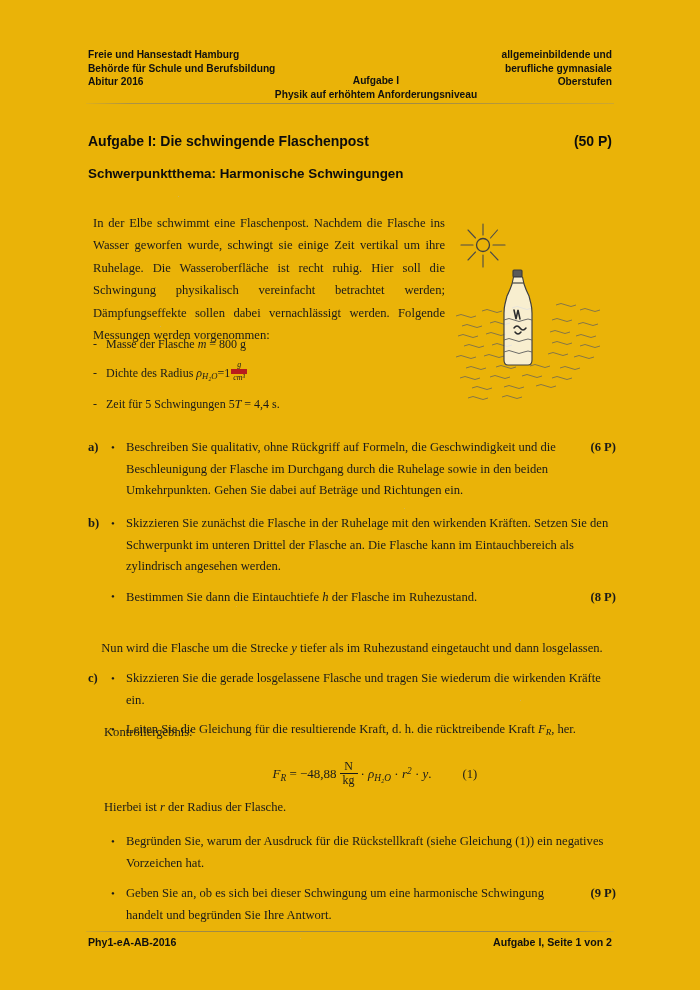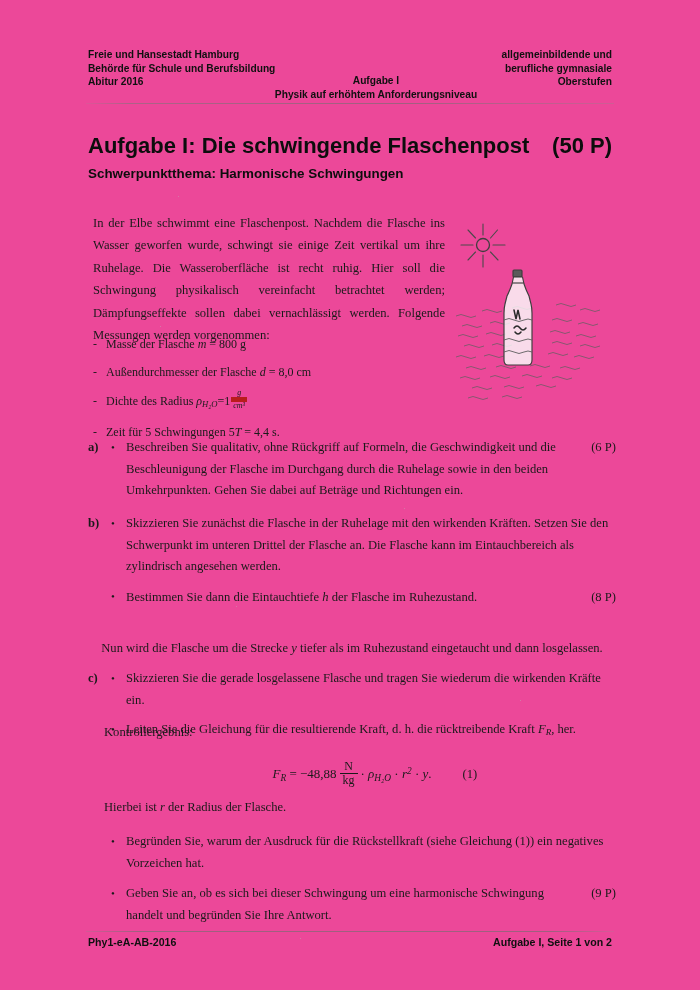--- a/index.html
+++ b/index.html
@@ -12,21 +12,21 @@
     height: 990px;
     position: relative;
     font-family: "Liberation Serif", "DejaVu Serif", serif;
     color: #1a1a1a;
     overflow: hidden;
   }
 
   .page {
     position: absolute;
     inset: 0;
-    background: #ec4899;
+    background: #eab308;
   }
 
   
   .header {
     position: absolute;
     left: 88px;
     top: 48px;
     width: 524px;
     height: 56px;
     font-family: "Liberation Sans", "DejaVu Sans", sans-serif;
@@ -70,21 +70,21 @@
   }
 
   
   .title-row {
     position: absolute;
     left: 88px;
     top: 133px;
     width: 524px;
     font-family: "Liberation Sans", "DejaVu Sans", sans-serif;
     font-weight: bold;
-    font-size: 22px;
+    font-size: 14px;
     color: #0d0d0d;
     display: flex;
     justify-content: space-between;
     align-items: baseline;
   }
   .subtitle {
     position: absolute;
     left: 88px;
     top: 166px;
     font-family: "Liberation Sans", "DejaVu Sans", sans-serif;
@@ -159,21 +159,21 @@
   .bullet::before {
     content: "\2022";
     position: absolute;
     left: 1px;
     top: -0.5px;
     font-size: 11px;
   }
   .bullet p { margin: 0; text-align: left; }
   .pts {
     float: right;
-    font-weight: normal;
+    font-weight: bold;
     margin-left: 10px;
   }
 
   .para {
     position: absolute;
     left: 88px;
     width: 528px;
     font-size: 12.6px;
     line-height: 21.6px;
   }
@@ -286,25 +286,20 @@
   </div>
   <div class="subtitle">Schwerpunktthema: Harmonische Schwingungen</div>
 
   <div class="intro">In der Elbe schwimmt eine Flaschenpost. Nachdem die Flasche ins Wasser geworfen wurde, schwingt sie einige Zeit vertikal um ihre Ruhelage. Die Wasseroberfläche ist recht ruhig. Hier soll die Schwingung physikalisch vereinfacht betrachtet werden; Dämpfungseffekte sollen dabei vernachlässigt werden. Folgende Messungen werden vorgenommen:</div>
 
   <div class="measurements">
     <div class="meas-item">
       <span class="dash">-</span><span>Masse der Flasche</span>
       <span class="v">m</span>
       <span>= 800 g</span>
-    </div>
-    <div class="meas-item">
-      <span class="dash">-</span><span>Außendurchmesser der Flasche</span>
-      <span class="v">d</span>
-      <span>= 8,0 cm</span>
     </div>
     <div class="meas-item">
       <span class="dash">-</span><span>Dichte des Radius</span>
       <span class="v">ρ</span><span class="sub">H₂O</span><span>=1</span><span class="frac"><span class="num">g</span><span class="den">cm³</span></span>
     </div>
     <div class="meas-item">
       <span class="dash">-</span><span>Zeit für 5 Schwingungen 5</span><span class="v">T</span>
       <span>= 4,4 s.</span>
     </div>
   </div>

